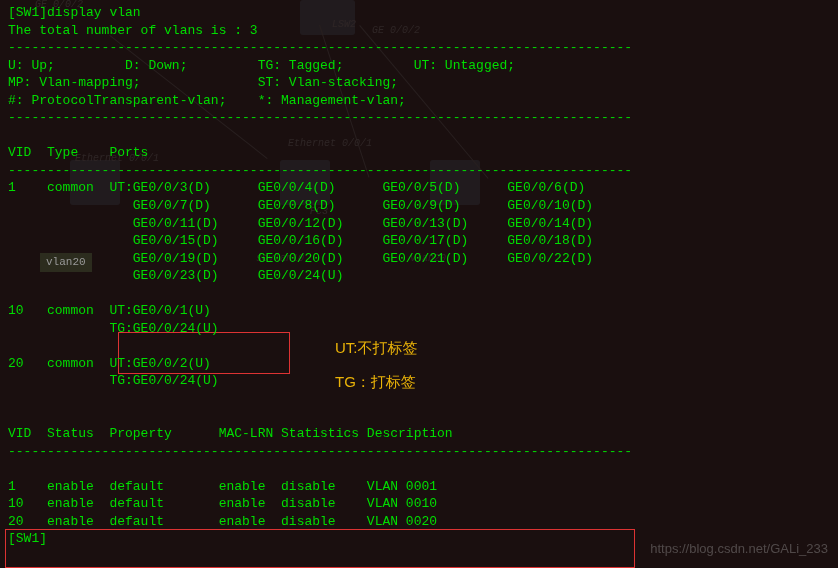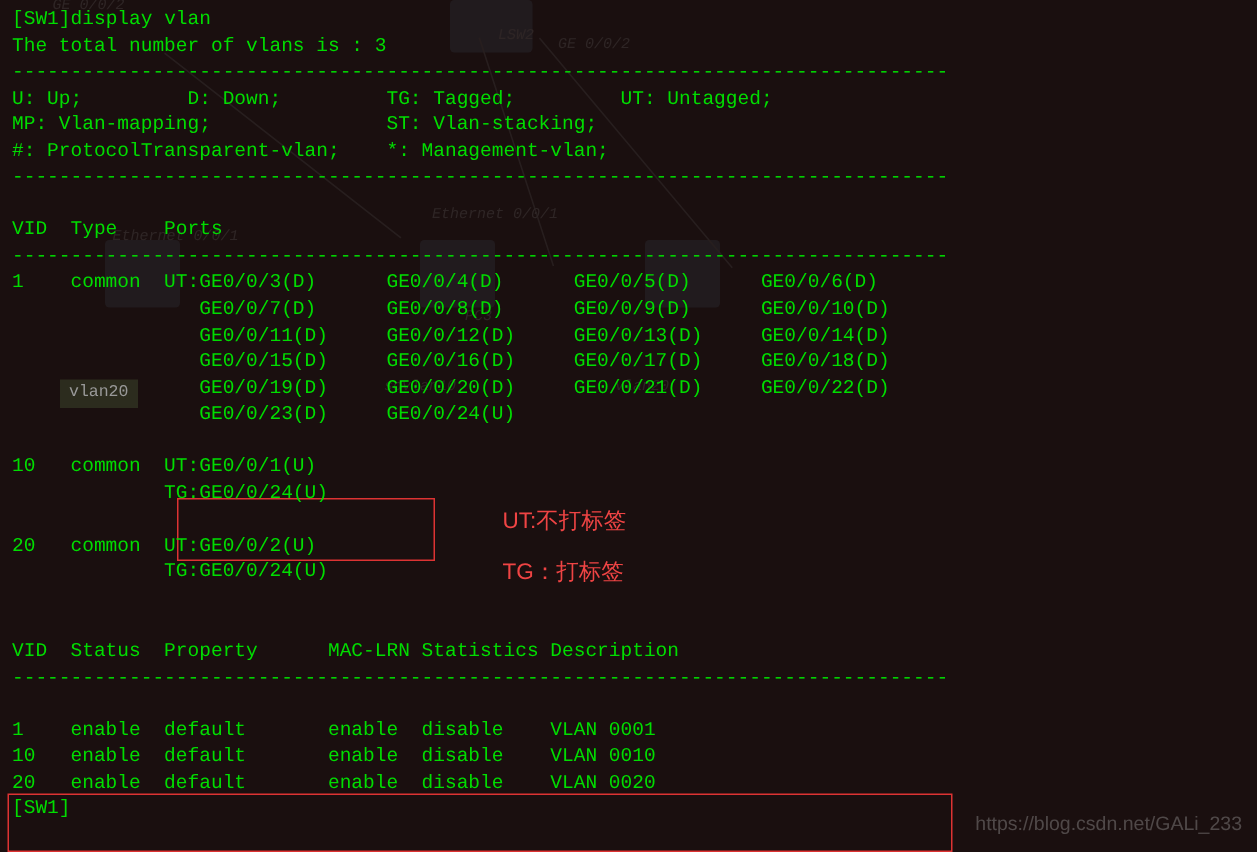--- a/index.html
+++ b/index.html
@@ -48,21 +48,21 @@
     height: 1px;
     transform-origin: 0 0;
   }
   .red-box {
     position: absolute;
     border: 1px solid #dd3333;
     pointer-events: none;
   }
   .red-annotation {
     position: absolute;
-    color: #ef4444;
+    color: #eab308;
     font-size: 15px;
     font-family: Arial, sans-serif;
     text-align: center;
   }
   .vlan20-box {
     position: absolute;
     background: rgba(80,100,60,0.35);
     color: #999;
     font-size: 11px;
     padding: 2px 6px;

